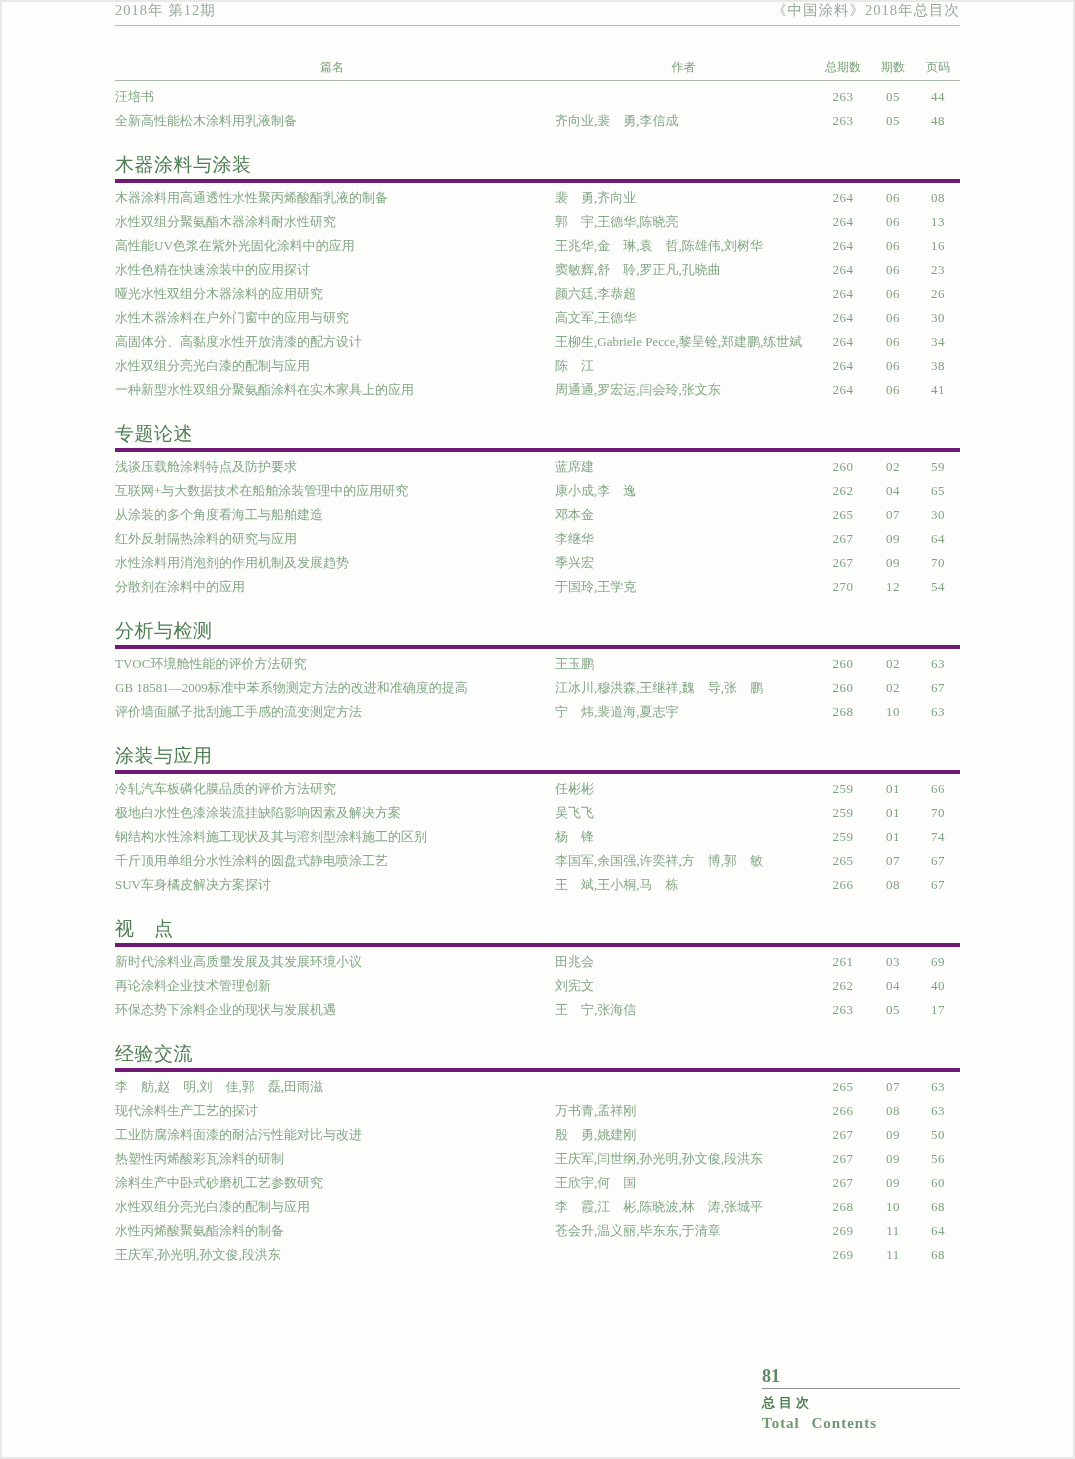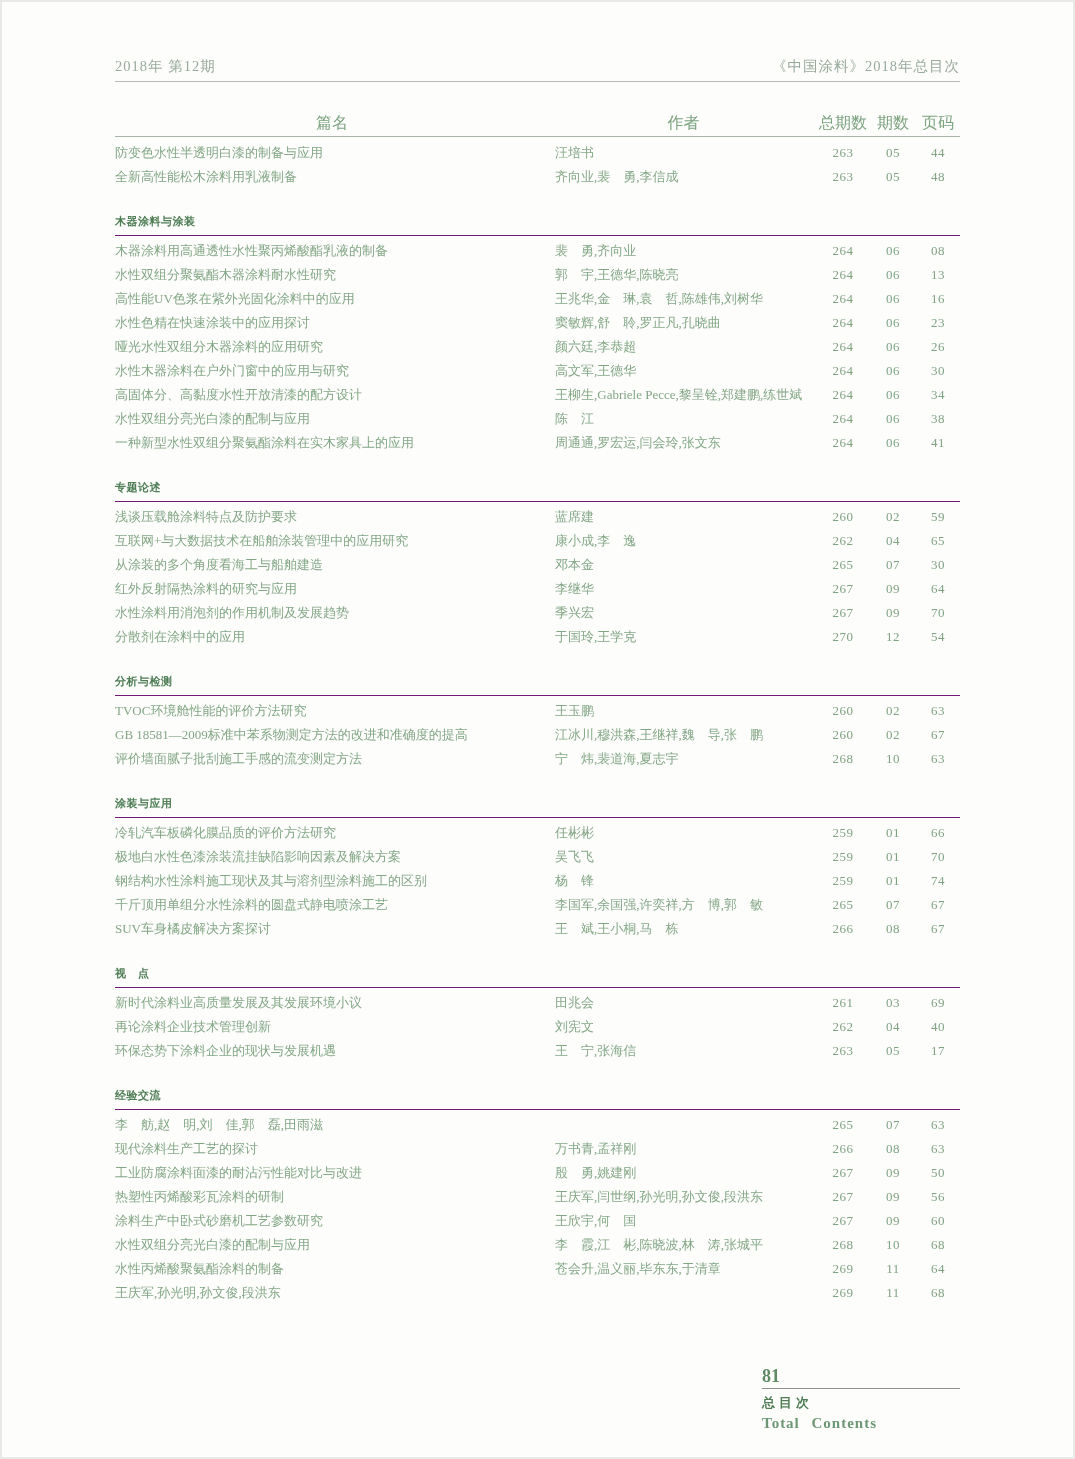--- a/index.html
+++ b/index.html
@@ -8,50 +8,49 @@
     background:#fdfdfc;
     font-family:"Liberation Serif","DejaVu Serif",serif;
     position:relative;overflow:hidden;
     box-shadow:inset 0 0 0 2px #e9e9e7;
   }
   .content{
     position:absolute;left:115px;top:0;width:845px;height:1459px;
   }
   
   .runhead{
-    padding-top:56px;
     display:flex;justify-content:space-between;
     font-size:14.5px;color:#98ab9b;letter-spacing:1px;line-height:20px;
   }
   .runhead-rule{border-bottom:1.5px solid #b7bbb6;margin-top:5px;}
   
   .colhead{
     margin-top:30px;display:flex;align-items:flex-end;
-    font-size:16px;color:#7ca37e;line-height:22px;
+    font-size:12px;color:#7ca37e;line-height:22px;
   }
   .colhead-rule{border-bottom:1px solid #a9b6aa;margin-top:2px;}
   
   .c-title{width:440px;flex:none;padding-right:6px;box-sizing:border-box;}
   .c-authors{flex:1;min-width:0;padding-right:4px;box-sizing:border-box;}
   .c-total{width:54px;flex:none;text-align:center;}
   .c-issue{width:46px;flex:none;text-align:center;}
   .c-page{width:44px;flex:none;text-align:center;}
   .center{text-align:center;}
   
   .row{
     display:flex;align-items:flex-start;
     font-size:13px;line-height:24px;color:#83a785;
   }
   .row .num{letter-spacing:.5px;color:#7fa381;}
   
   .section-heading{
     margin-top:21px;
-    font-size:11px;font-weight:bold;color:#4f7e55;
+    font-size:19px;font-weight:normal;color:#4f7e55;
     line-height:22px;padding-bottom:3px;
-    border-bottom:1px solid #701a75;
+    border-bottom:4px solid #701a75;
     letter-spacing:.5px;
   }
   .section-rows{margin-top:3px;}
   .rows-lead{margin-top:4px;}
   
   .footer{
     position:absolute;right:0;bottom:26px;width:198px;text-align:left;
   }
   .footer-pagenum{
     font-size:18px;font-weight:bold;color:#5d8a62;
@@ -85,21 +84,20 @@
     <span class="c-issue">期数</span>
     <span class="c-page">页码</span>
   </div>
   <div class="colhead-rule"></div>
 
   <div class="rows-lead">
   <div class="section">
 
     <div class="section-rows">
   <div class="row">
-    <span class="c-title">防变色水性半透明白漆的制备与应用</span>
     <span class="c-authors">汪培书</span>
     <span class="c-total num">263</span>
     <span class="c-issue num">05</span>
     <span class="c-page num">44</span>
   </div>
 
   <div class="row">
     <span class="c-title">全新高性能松木涂料用乳液制备</span>
     <span class="c-authors">齐向业,裴　勇,李信成</span>
     <span class="c-total num">263</span>

